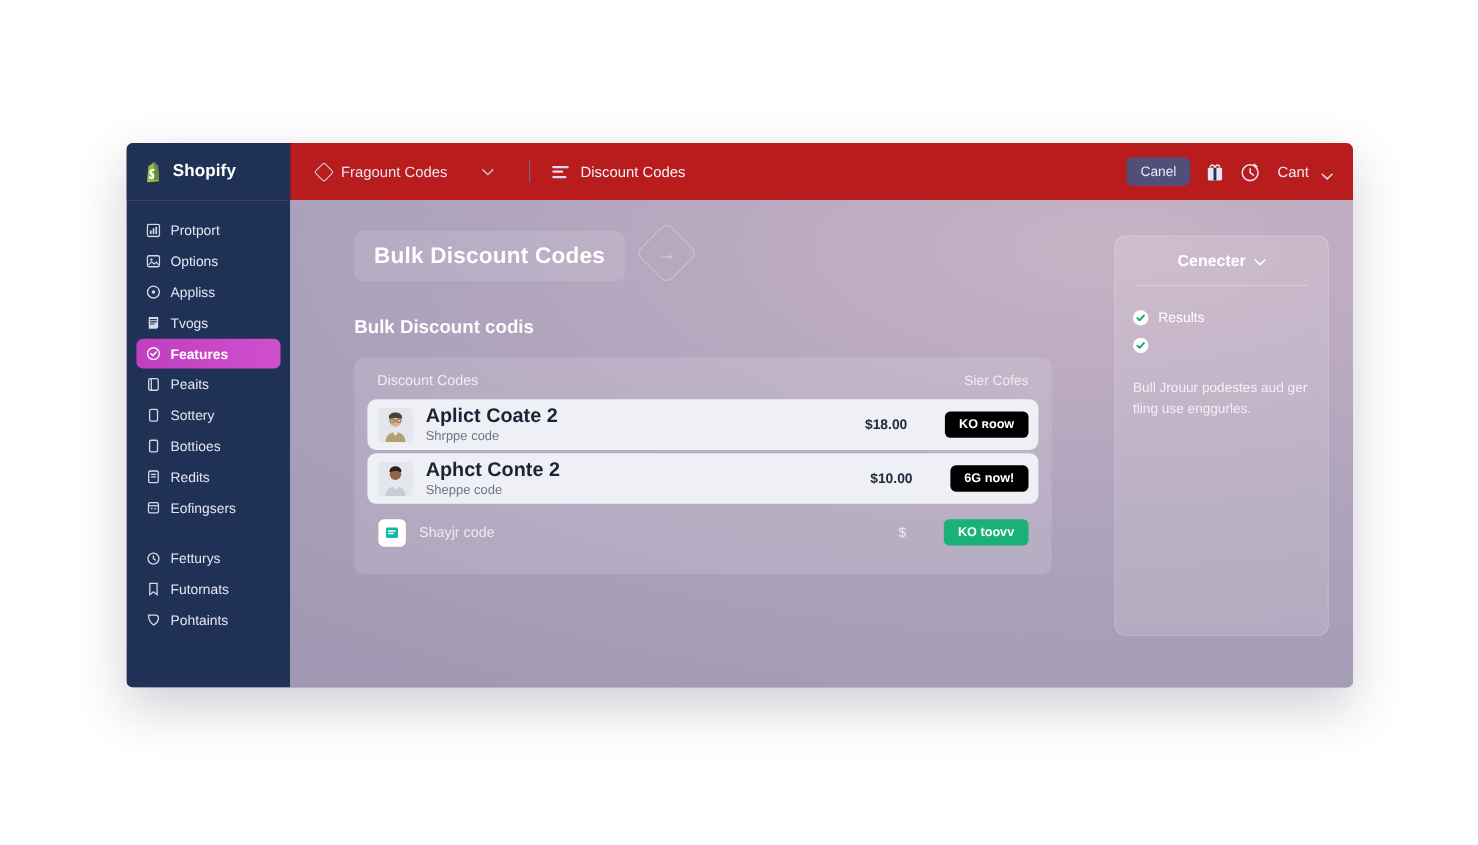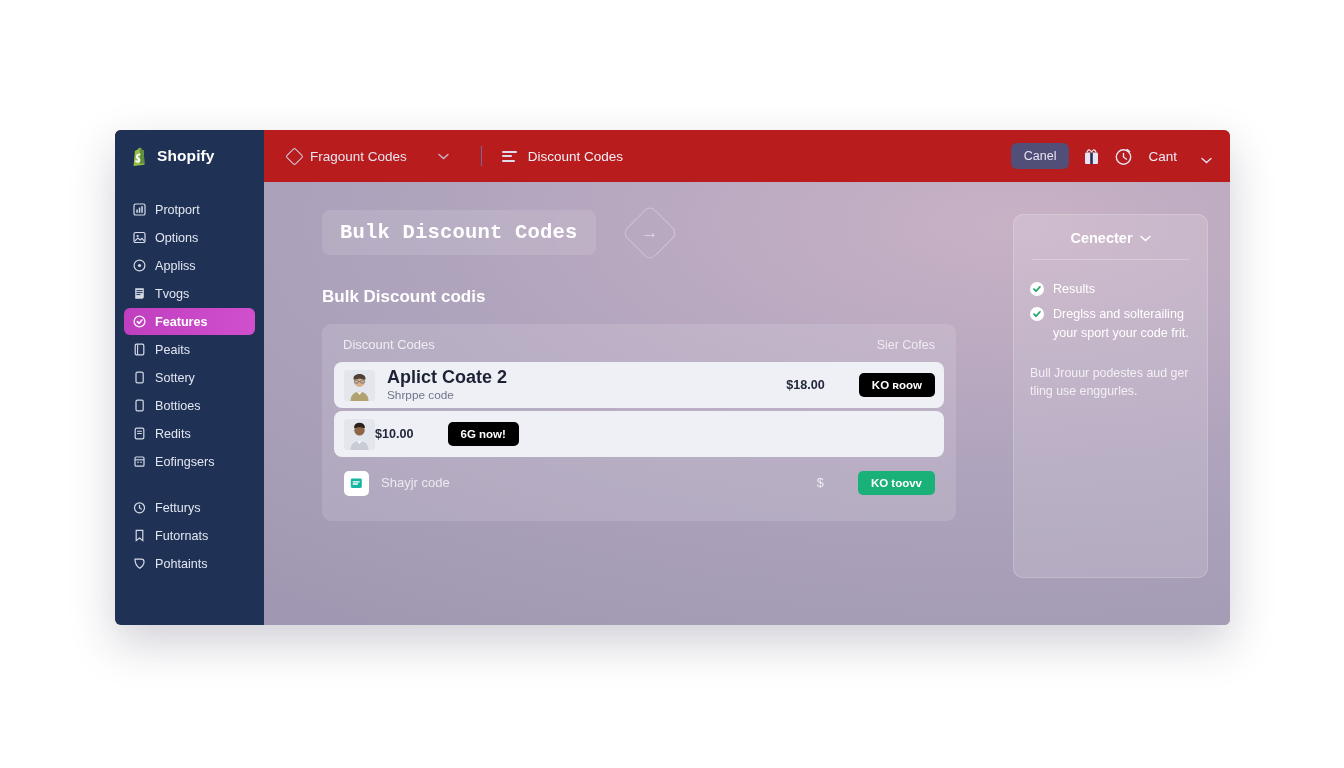--- a/index.html
+++ b/index.html
@@ -111,21 +111,21 @@
   .btn-canel {
     background: #514e78;
     color: #e8e6f4;
     font-size: 12.5px;
     padding: 6px 13px;
     border-radius: 6px;
     border: none;
     cursor: pointer;
   }
   .icon-btn { display:flex; align-items:center; justify-content:center; cursor:pointer; }
-  .cart-wrap { display:flex; align-items:flex-end; gap:24px; color:#eceafa; font-size:13.5px; }
+  .cart-wrap { display:flex; align-items:flex-end; gap:11px; color:#eceafa; font-size:13.5px; }
 
   
   .body-row { display: flex; flex: 1 1 auto; min-height: 0; }
 
   
   .sidebar {
     width: 149px;
     flex: 0 0 149px;
     background: #1f3256;
     padding: 14px 9px 10px 9px;
@@ -180,21 +180,21 @@
     border-radius: 8px;
     padding: 11px 18px;
     backdrop-filter: blur(1px);
   }
   .page-title {
     font-size: 20.5px;
     font-weight: bold;
     color: #ffffff;
     letter-spacing: .2px;
   }
-  .title-row { display: flex; align-items: center; gap: 34px; font-family: Liberation Mono, monospace; }
+  .title-row { display: flex; align-items: flex-start; gap: 18px; }
   .arrow-diamond {
     width: 40px; height: 40px;
     transform: rotate(45deg);
     border: 1.4px solid rgba(255,255,255,0.30);
     border-radius: 7px;
     display: flex; align-items: center; justify-content: center;
   }
   .arrow-diamond span {
     transform: rotate(-45deg);
     color: rgba(255,255,255,0.55);
@@ -578,20 +578,24 @@
               <div class="row light">
                 <div class="row-avatar">
                   <svg width="31" height="31" viewBox="0 0 31 31">
                     <rect width="31" height="31" fill="#e4e6ee"></rect>
                     <circle cx="15.5" cy="11.2" r="5.2" fill="#8c6647"></circle>
                     <path d="M10.1 8c.4-2.8 2.6-4.2 5.4-4.2S20.5 5.2 20.9 8c.1.9-.3 1.2-.8 1.1-1.3-.3-2.8-.9-4.6-.9s-3.3.6-4.6.9c-.5.1-.9-.2-.8-1.1z" fill="#2b2118"></path>
                     <path d="M6.5 31c0-5.8 4-9 9-9s9 3.2 9 9z" fill="#c9ccd4"></path>
                     <path d="M13.1 22.1h4.8l-2.4 3.1z" fill="#f4f5f7"></path>
                   </svg>
                 </div>
+                <div class="row-text">
+                  <div class="row-title">Aphct Conte 2</div>
+                  <div class="row-sub">Sheppe code</div>
+                </div>
                 <div class="row-amount">$10.00</div>
                 <button class="row-btn btn-cyan">6G now!</button>
               </div>
 
               <div class="row plain">
                 <div class="row-docicon">
                   <svg width="15" height="15" viewBox="0 0 15 15">
                     <rect x="1.8" y="2.6" width="11" height="9.4" rx="1.4" fill="#17b6a3"></rect>
                     <path d="M4.2 5.8h6M4.2 8h4.2" stroke="#ffffff" stroke-width="1.3" stroke-linecap="round"></path>
                   </svg>
@@ -625,21 +629,20 @@
                 </span>
                 <span class="check-text">Results</span>
               </div>
 
               <div class="check-item">
                 <span class="check-ico">
                   <svg width="10" height="10" viewBox="0 0 10 10">
                       <path d="M2 5.2l2 2L8 2.8" stroke="#19a368" stroke-width="1.7" fill="none" stroke-linecap="round" stroke-linejoin="round"></path>
                     </svg>
                 </span>
-                <span class="check-text">Dreglss and solterailing your sport your code frit.</span>
               </div>
 
               <div class="panel-para">Bull Jrouur podestes aud ger tling use enggurles.</div>
             </div>
           </aside>
 
         </div>
       </main>
     </div>
   </div>

